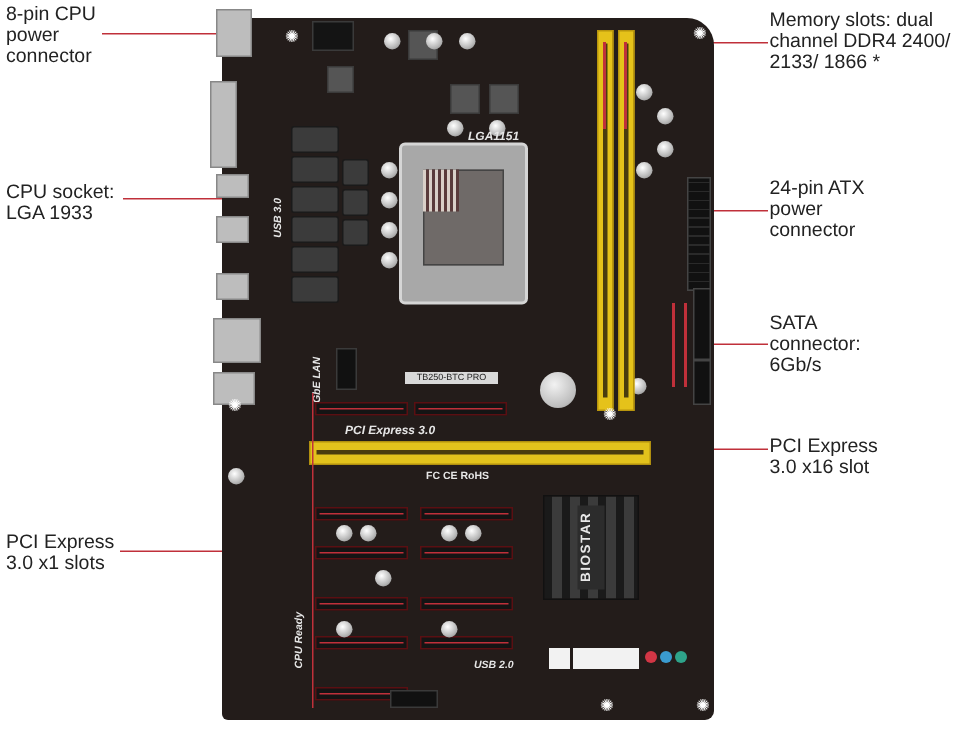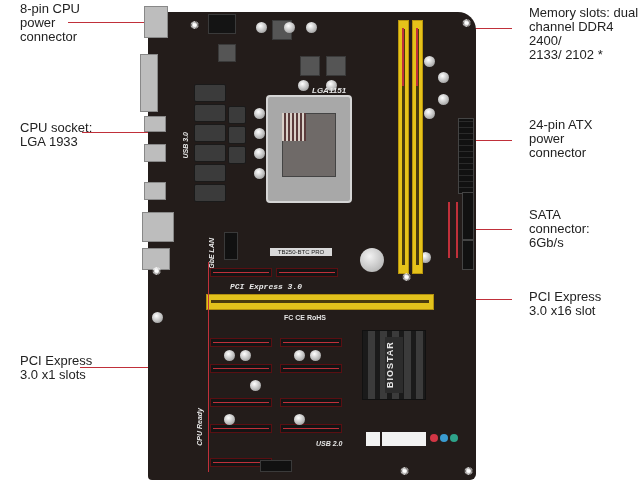--- a/index.html
+++ b/index.html
@@ -1,17 +1,17 @@
 <!DOCTYPE html>
 <html><head>
 <meta charset="utf-8">
 <style>
   html, body { margin:0; padding:0; }
   body { width:640px; height:486px; background:#ffffff; position:relative; overflow:hidden; font-family:"Liberation Sans", sans-serif; }
-  .label { position:absolute; font-size:13px; line-height:14px; color:#222; white-space:pre-line;margin-left:16px; }
+  .label { position:absolute; font-size:13px; line-height:14px; color:#222; white-space:pre-line; }
   .leader { position:absolute; height:1px; background:#c0303a; }
   .vline { position:absolute; width:2px; background:#c0303a; }
   .board { position:absolute; left:148px; top:12px; width:328px; height:468px; background:#231c1a; border-radius:4px 18px 6px 4px; }
   .io { position:absolute; background:#bdbdbd; border:1px solid #888; }
   .chip { position:absolute; background:#555; border:1px solid #3a3a3a; }
   .vrm { position:absolute; background:#3b3b3b; border:1px solid #1a1a1a; border-radius:2px; }
   .cap { position:absolute; width:11px; height:11px; border-radius:50%; background:radial-gradient(circle at 40% 35%, #ffffff, #b8b8b8 60%, #7d7d7d); }
   .socket { position:absolute; left:118px; top:83px; width:82px; height:104px; background:#a8a8a8; border:2px solid #d5d5d5; border-radius:4px; }
   .socket-inner { position:absolute; left:14px; top:16px; width:52px; height:62px; background:#6f6a68; border:1px solid #444; }
   .pins { position:absolute; left:14px; top:16px; width:24px; height:28px; background:repeating-linear-gradient(90deg,#d9d0c8 0 2px,#5a3b3b 2px 4px); }
@@ -43,21 +43,21 @@
 <div class="label" style="left:4px; top:121px;">CPU socket:
 LGA 1933</div>
 <div class="leader" style="left:82px; top:132px; width:230px;"></div>
 
 <div class="label" style="left:4px; top:354px;">PCI Express
 3.0 x1 slots</div>
 <div class="leader" style="left:80px; top:367px; width:130px;"></div>
 
 <div class="label" style="left:513px; top:6px;">Memory slots: dual
 channel DDR4 2400/
-2133/ 2102 *</div>
+2133/ 1866 *</div>
 <div class="leader" style="left:404px; top:28px; width:108px;"></div>
 
 <div class="label" style="left:513px; top:118px;">24-pin ATX
 power
 connector</div>
 <div class="leader" style="left:460px; top:140px; width:52px;"></div>
 
 <div class="label" style="left:513px; top:208px;">SATA
 connector:
 6Gb/s</div>
@@ -134,21 +134,21 @@
 
   <div class="sata" style="top:180px;"></div>
   <div class="sata" style="top:228px; height:28px;"></div>
   <div class="vline" style="left:300px; top:190px; height:56px;"></div>
   <div class="vline" style="left:308px; top:190px; height:56px;"></div>
 
   <div class="chip" style="left:76px; top:220px; width:12px; height:26px; background:#111;"></div>
   <div class="model-label">TB250-BTC PRO</div>
   <div class="battery"></div>
 
-  <div class="silk" style="left:82px; top:270px; font-size:8px;font-family:Liberation Mono, monospace;">PCI Express 3.0</div>
+  <div class="silk" style="left:82px; top:270px; font-size:8px;">PCI Express 3.0</div>
 
   <div class="x1" style="left:62px; top:256px;">
       <div class="x1-red"></div>
     </div>
   <div class="x1" style="left:128px; top:256px;">
       <div class="x1-red"></div>
     </div>
 
   <div class="x16">
       <div class="x16-slot"></div>

